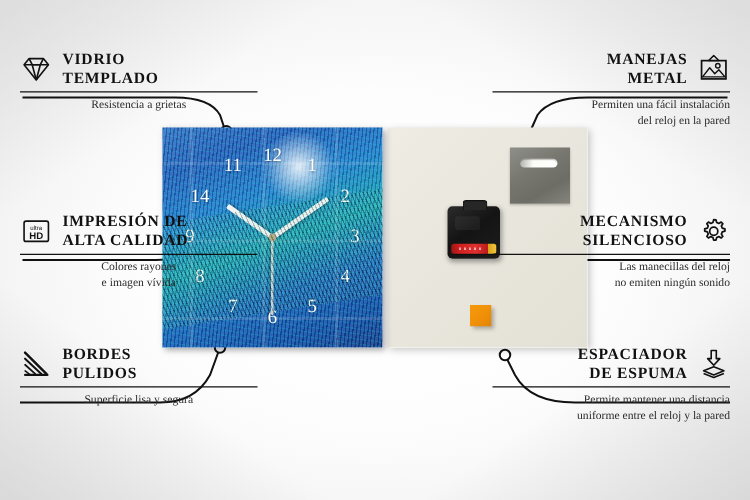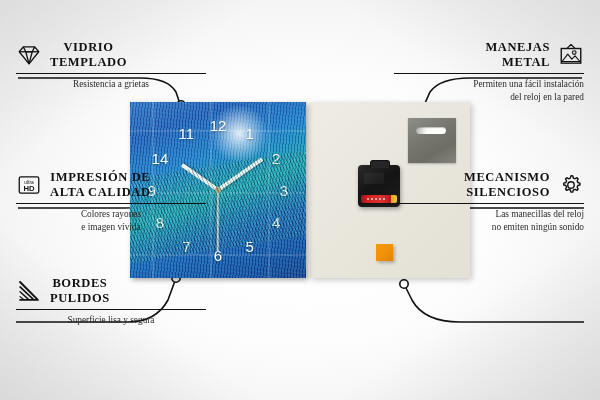--- a/index.html
+++ b/index.html
@@ -43,21 +43,21 @@
       linear-gradient(0deg, rgba(255,255,255,.16) 0 2px, rgba(255,255,255,0) 2px) 0 30px/ 100% 62px;
     mix-blend-mode:screen;opacity:.75;
   }
   .clock-face::after{
     content:"";position:absolute;left:-10%;top:35%;width:130%;height:48%;
     background:repeating-linear-gradient(74deg, rgba(0,0,0,.30) 0 1px, rgba(120,255,235,.16) 1px 3px);
     transform:rotate(-9deg);opacity:.85;
   }
   .numerals{position:absolute;inset:0;}
   .num{
-    position:absolute;color:#ffffff;font-family:Liberation Sans, sans-serif;
+    position:absolute;color:#ffffff;font-family:Liberation Serif, serif;
     font-size:15px;font-weight:400;line-height:1;
     transform:translate(-50%,-50%);
     text-shadow:0 1px 2px rgba(0,0,0,.35);
   }
   .hand{position:absolute;left:50%;top:50%;background:#f2f2f2;border-radius:1px;
     transform-origin:0% 50%;box-shadow:0 1px 2px rgba(0,0,0,.3);}
   .hand.hour{width:44px;height:4px;transform:translate(0,-2px) rotate(-145deg);}
   .hand.min{width:54px;height:4px;transform:translate(0,-2px) rotate(-35deg);}
   .hand.sec{width:62px;height:1.5px;background:#cfcfcf;transform:translate(0,-0.75px) rotate(90deg);}
   .cap{position:absolute;left:50%;top:50%;width:6px;height:6px;border-radius:50%;
@@ -111,21 +111,21 @@
 
   
   .feat{position:absolute;width:210px;}
   .feat .head{display:flex;align-items:center;gap:8px;}
   .feat.left .head{justify-content:flex-start;}
   .feat.right .head{justify-content:flex-end;}
   .feat .title{
     font-family:"Liberation Serif",serif;font-weight:700;font-size:12.5px;
     letter-spacing:.6px;color:#111;line-height:1.18;text-transform:uppercase;
   }
-  .feat.left .title{text-align:center;}
+  .feat.left .title{text-align:left;}
   .feat.right .title{text-align:right;}
   .rule{height:1.6px;background:#111;margin-top:3px;}
   .feat .desc{
     font-family:"Liberation Serif",serif;font-size:9.3px;color:#2b2b2b;
     line-height:1.35;margin-top:4px;
   }
   .feat.left .desc{text-align:center;}
   .feat.right .desc{text-align:right;}
   .icon{width:26px;height:26px;flex:0 0 26px;display:block;}
   .icon svg{display:block;width:26px;height:26px;}
@@ -299,14 +299,34 @@
           <path d="M16 4.5 l2.2 .35 .7 2.6 2.1 .9 2.3-1.4 1.6 1.6 -1.4 2.3 .9 2.1 2.6 .7 0 2.3 -2.6 .7 -.9 2.1 1.4 2.3 -1.6 1.6 -2.3-1.4 -2.1 .9 -.7 2.6 -2.3 0 -.7-2.6 -2.1-.9 -2.3 1.4 -1.6-1.6 1.4-2.3 -.9-2.1 -2.6-.7 0-2.3 2.6-.7 .9-2.1 -1.4-2.3 1.6-1.6 2.3 1.4 2.1-.9 .7-2.6 Z" fill="none" stroke="#111" stroke-width="1.7" stroke-linejoin="round"></path>
           <circle cx="16" cy="16" r="4" fill="none" stroke="#111" stroke-width="1.7"></circle>
         </svg>
       </span>
     </div>
     <div class="rule"></div>
     <div class="desc">Las manecillas del reloj</div>
     <div class="desc" style="margin-top:0">no emiten ningún sonido</div>
   </div>
 
+  <div class="feat right" id="f-espaciador">
+    <div class="head">
+      <div>
+        <div class="title">ESPACIADOR</div>
+        <div class="title">DE ESPUMA</div>
+      </div>
+      <span class="icon">
+        <svg viewBox="0 0 32 32">
+            <g fill="none" stroke="#111" stroke-width="1.6" stroke-linejoin="round">
+          <path d="M13.5 3 h5 v8 h3.5 L16 17.5 L10 11 h3.5 Z"></path>
+          <path d="M16 19 L26 23 L16 27 L6 23 Z"></path>
+          <path d="M6 25.5 L16 29.5 L26 25.5"></path>
+        </g>
+          </svg>
+      </span>
+    </div>
+    <div class="rule"></div>
+    <div class="desc">Permite mantener una distancia</div>
+    <div class="desc" style="margin-top:0">uniforme entre el reloj y la pared</div>
+  </div>
 
 </div>
 
 </body></html>

